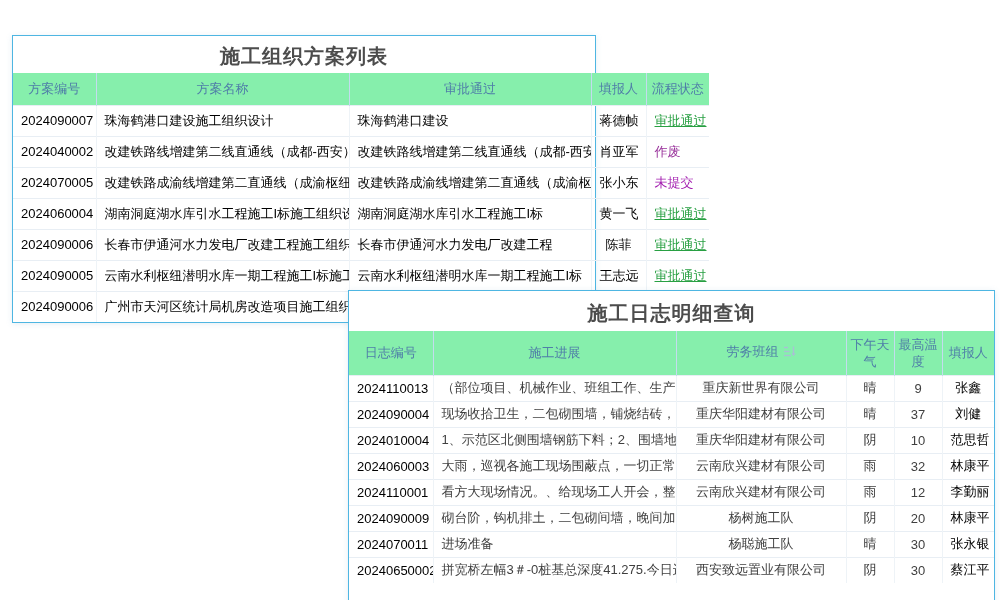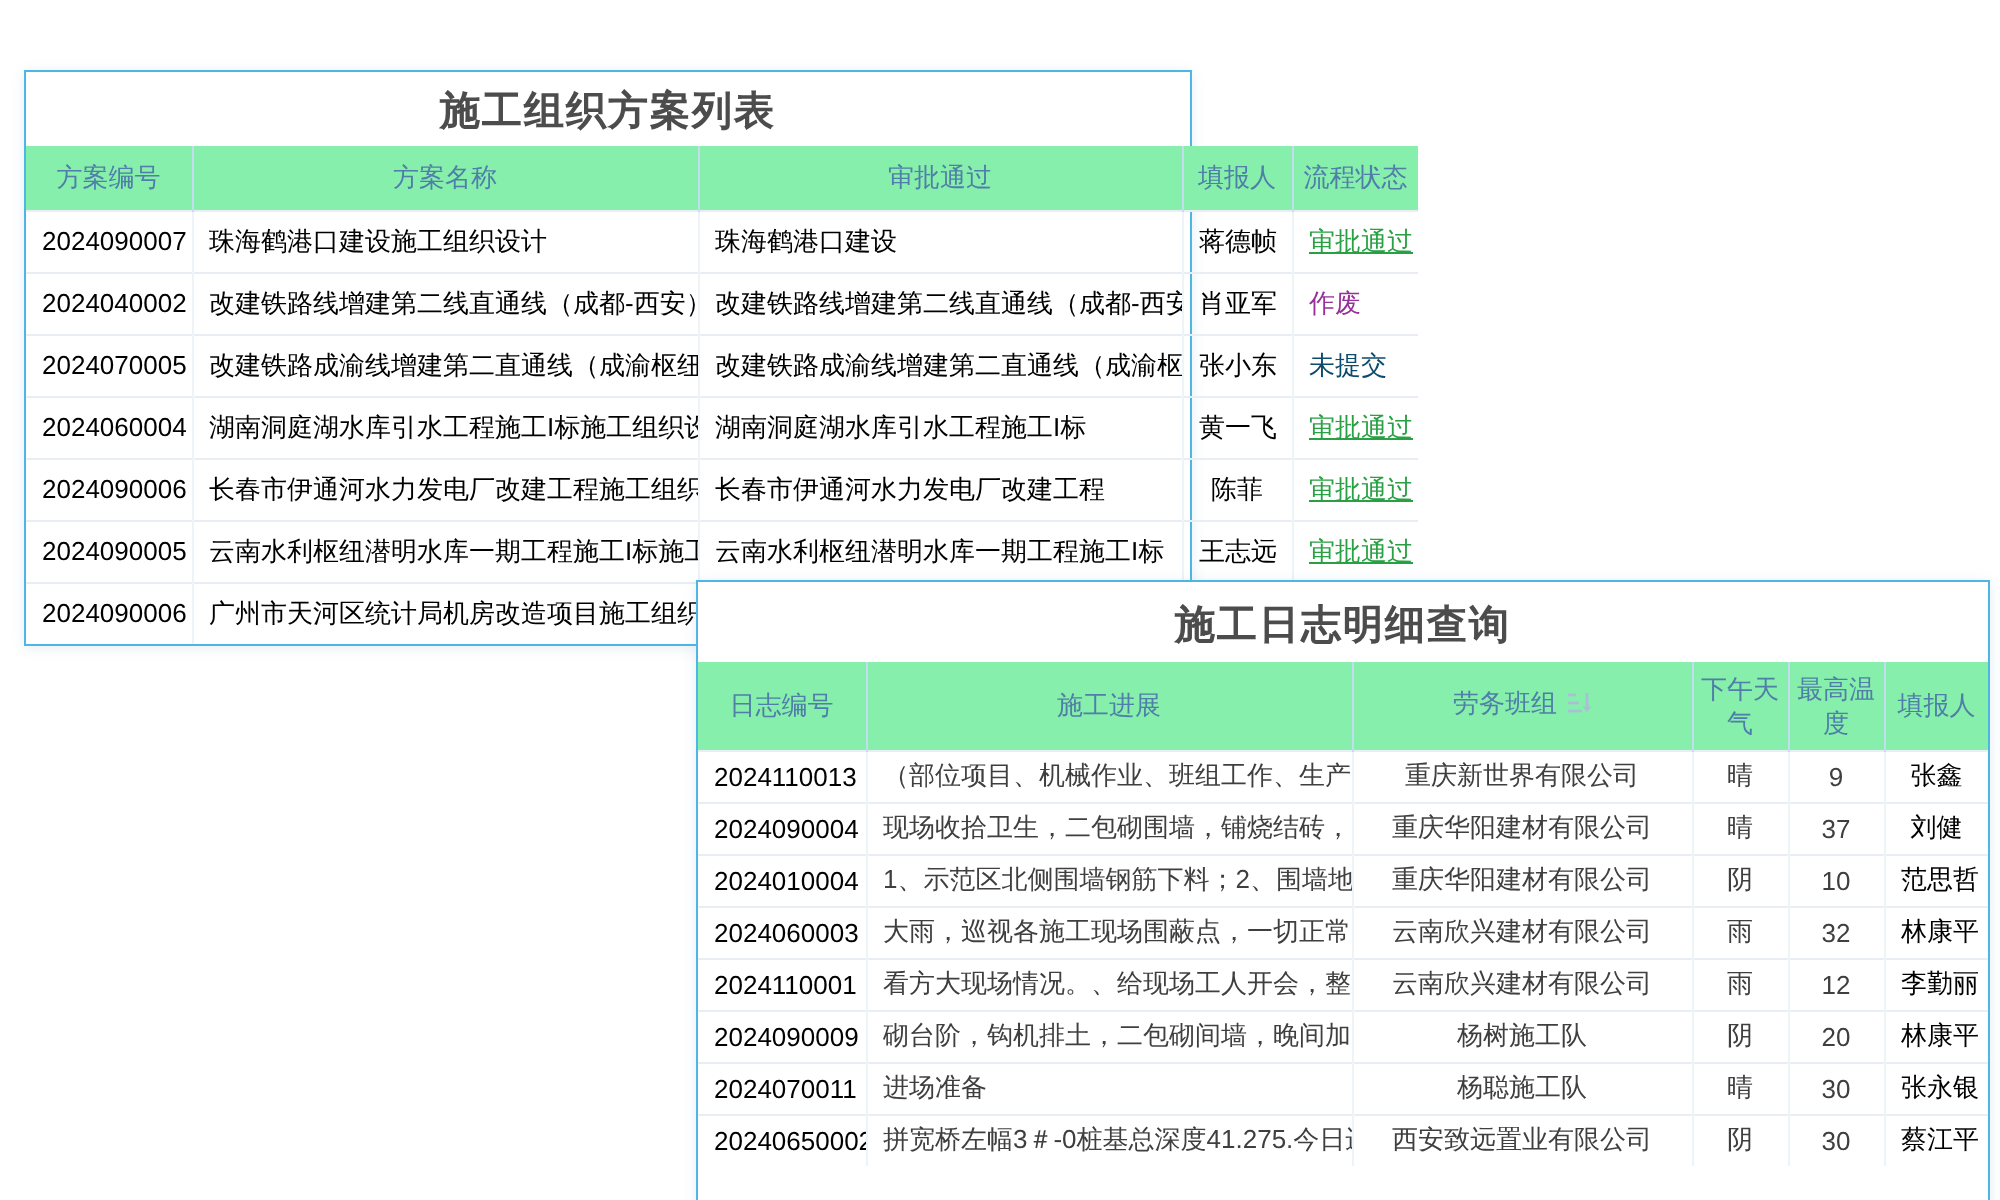--- a/index.html
+++ b/index.html
@@ -56,21 +56,21 @@
   #plan-panel td { height: 31px; }
   #log-panel  td { height: 26px; }
 
   .c { text-align: center; }
   .l { text-align: left; }
 
   .link { color: #000000; cursor: pointer; }
   .status { text-align: left; }
   .approved    { color: #29a043; text-decoration: underline; cursor: pointer; }
   .voided      { color: #98309a; margin-top: 14px; }
-  .unsubmitted { color: #0c4a6e; }
+  .unsubmitted { color: #a21caf; }
 
   .sort-icon { display: inline-block; vertical-align: -2px; margin-left: 4px; }
 </style>
 </head>
 <body>
 
 <div class="panel" id="plan-panel">
   <div class="panel-title">施工组织方案列表</div>
   <table>
     <colgroup>

